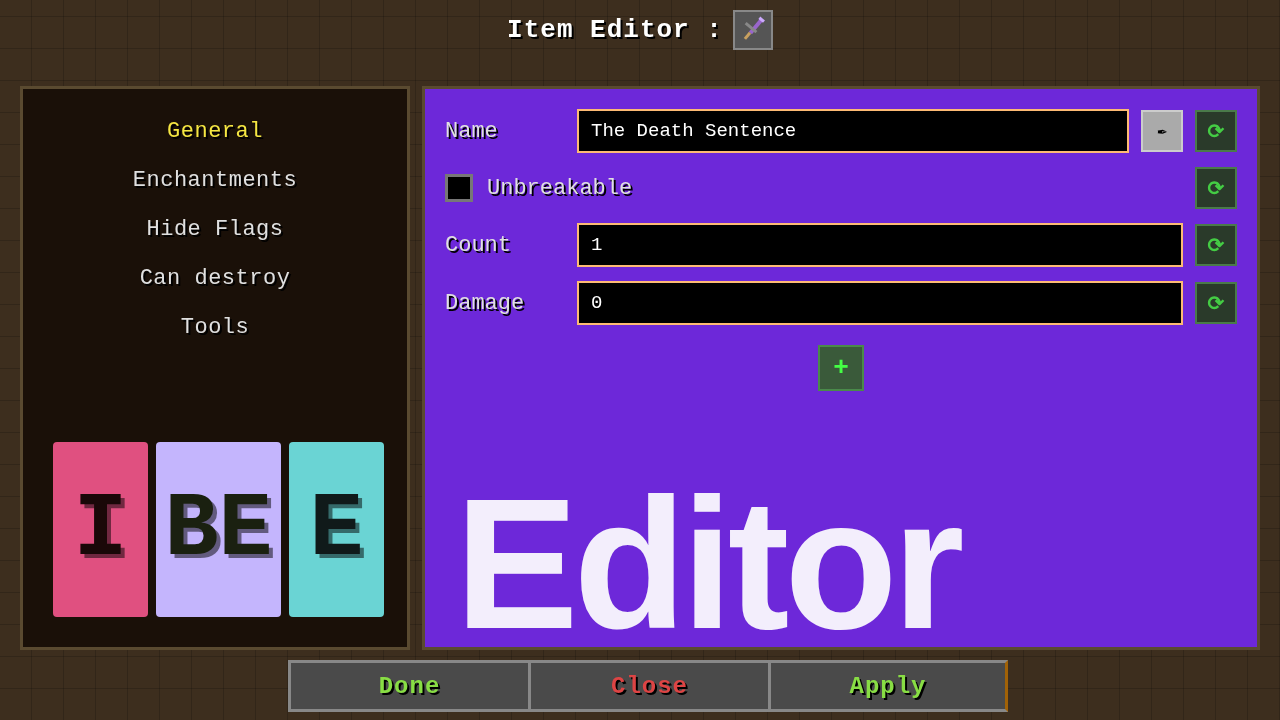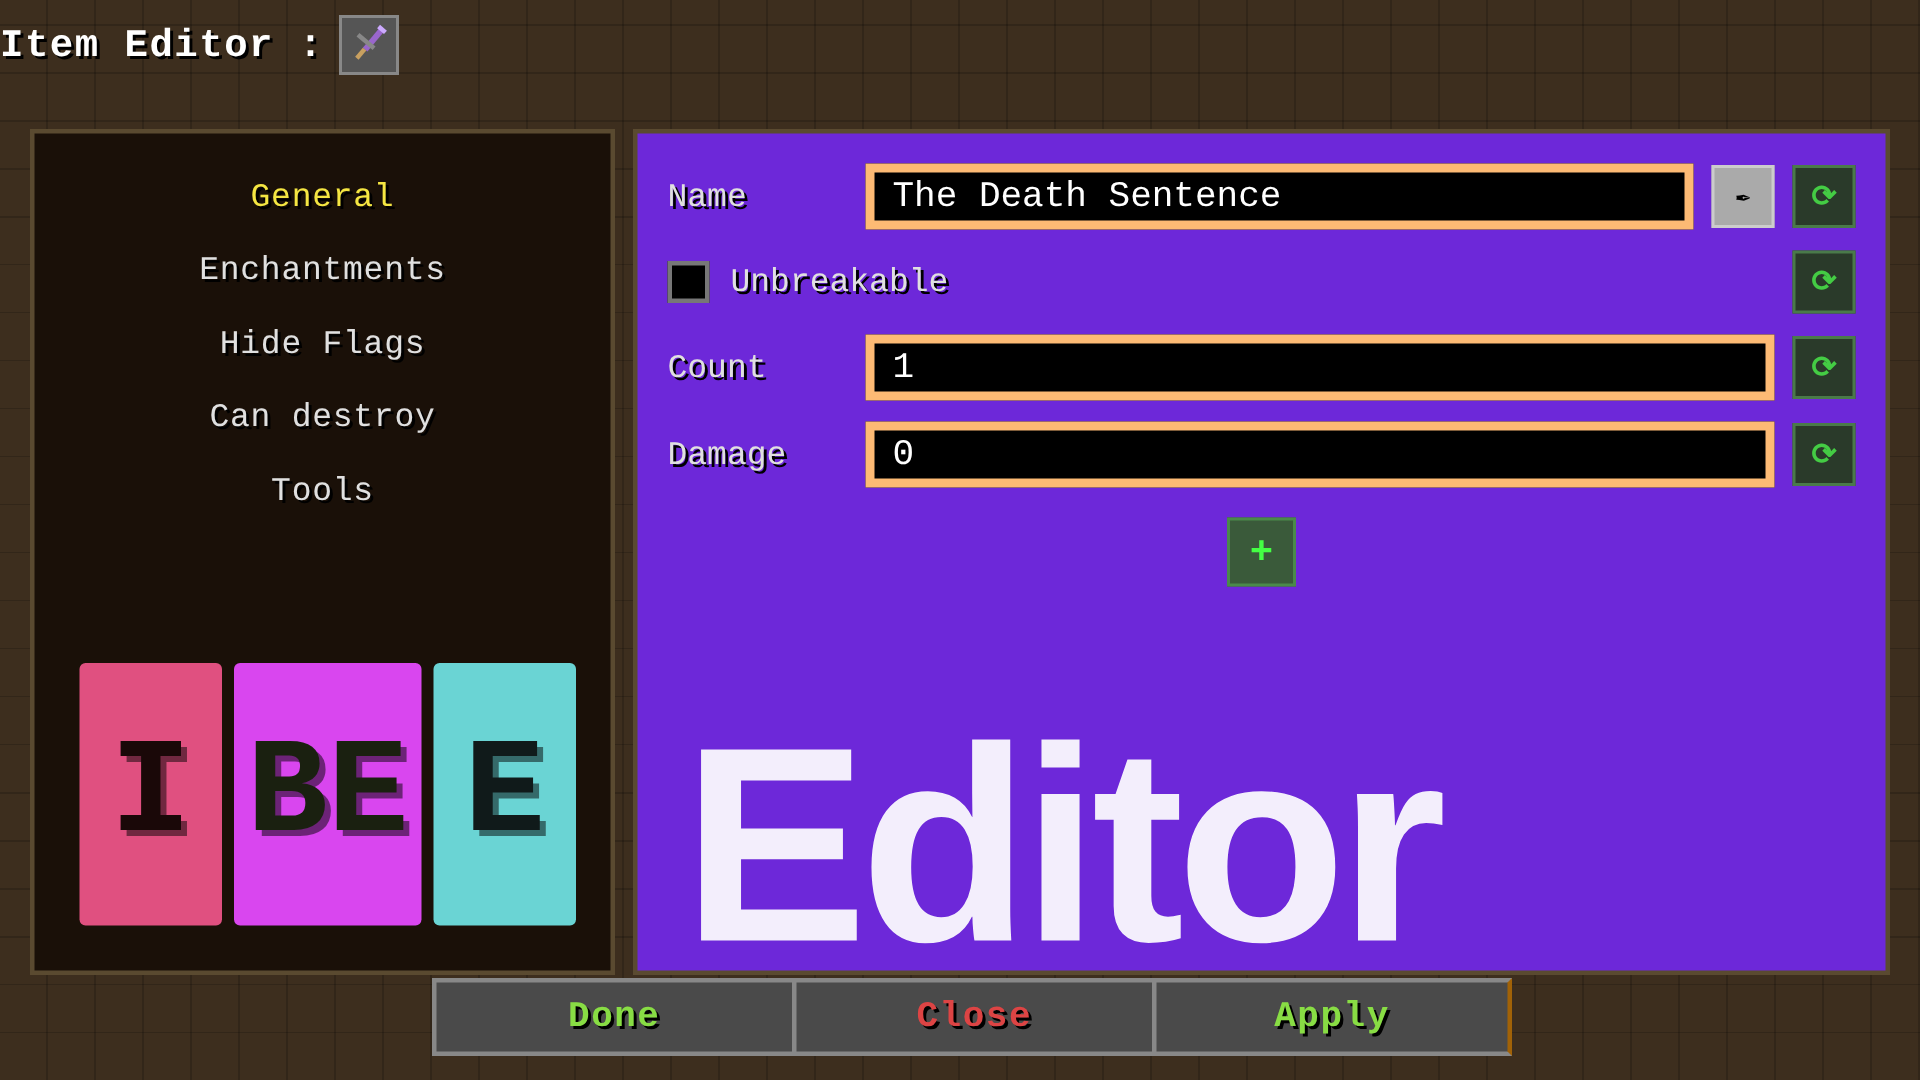--- a/index.html
+++ b/index.html
@@ -30,21 +30,21 @@
 
     
     .header {
       position: absolute;
       top: 0;
       left: 0;
       right: 0;
       height: 60px;
       display: flex;
       align-items: center;
-      justify-content: flex-start;
+      justify-content: center;
       gap: 10px;
       border-radius: 28px;
     }
 
     .header-title {
       font-size: 26px;
       font-weight: bold;
       color: #ffffff;
       letter-spacing: 1px;
       text-shadow: 2px 2px 0px #000;
@@ -122,21 +122,21 @@
       display: flex;
       align-items: center;
       justify-content: center;
       width: 95px;
       height: 175px;
       text-shadow: 4px 4px 0 rgba(0,0,0,0.5);
       border-radius: 4px;
     }
 
     .logo-i { background: #e05080; color: #1a0808; }
-    .logo-be { background: #d946ef; color: #1a2010; width: 125px; }
+    .logo-be { background: #c4b5fd; color: #1a2010; width: 125px; }
     .logo-e { background: #6ad4d4; color: #101a1a; }
 
     
     .content {
       flex: 1;
       background-color: #6d28d9;
       border: 3px solid #5a4a30;
       padding: 20px;
       display: flex;
       flex-direction: column;
@@ -156,23 +156,23 @@
       font-size: 22px;
       color: #e0e0e0;
       width: 120px;
       font-family: 'Courier New', monospace;
       text-shadow: 2px 2px 0 #000;
     }
 
     .form-input {
       flex: 1;
       background: #000000;
-      border: 6px solid #fdba74;
+      border: 2px solid #fdba74;
       color: #ffffff;
-      font-size: 24px;
+      font-size: 19px;
       font-family: 'Courier New', monospace;
       padding: 8px 12px;
       outline: none;
       height: 44px;
     }
 
     .refresh-btn {
       width: 42px;
       height: 42px;
       background: #2a3a2a;
@@ -259,21 +259,21 @@
     }
 
     
     .bottom-bar {
       position: absolute;
       bottom: 0;
       left: 16px;
       right: 0;
       height: 68px;
       display: flex;
-      align-items: flex-start;
+      align-items: center;
       justify-content: center;
       gap: 0;
     }
 
     .bottom-btn {
       width: 240px;
       height: 52px;
       background: #4a4a4a;
       border: 3px solid #888;
       border-right: none;

